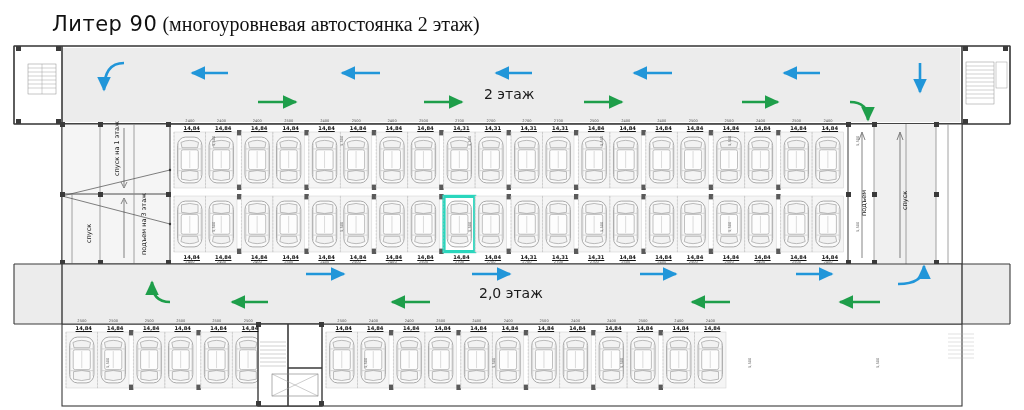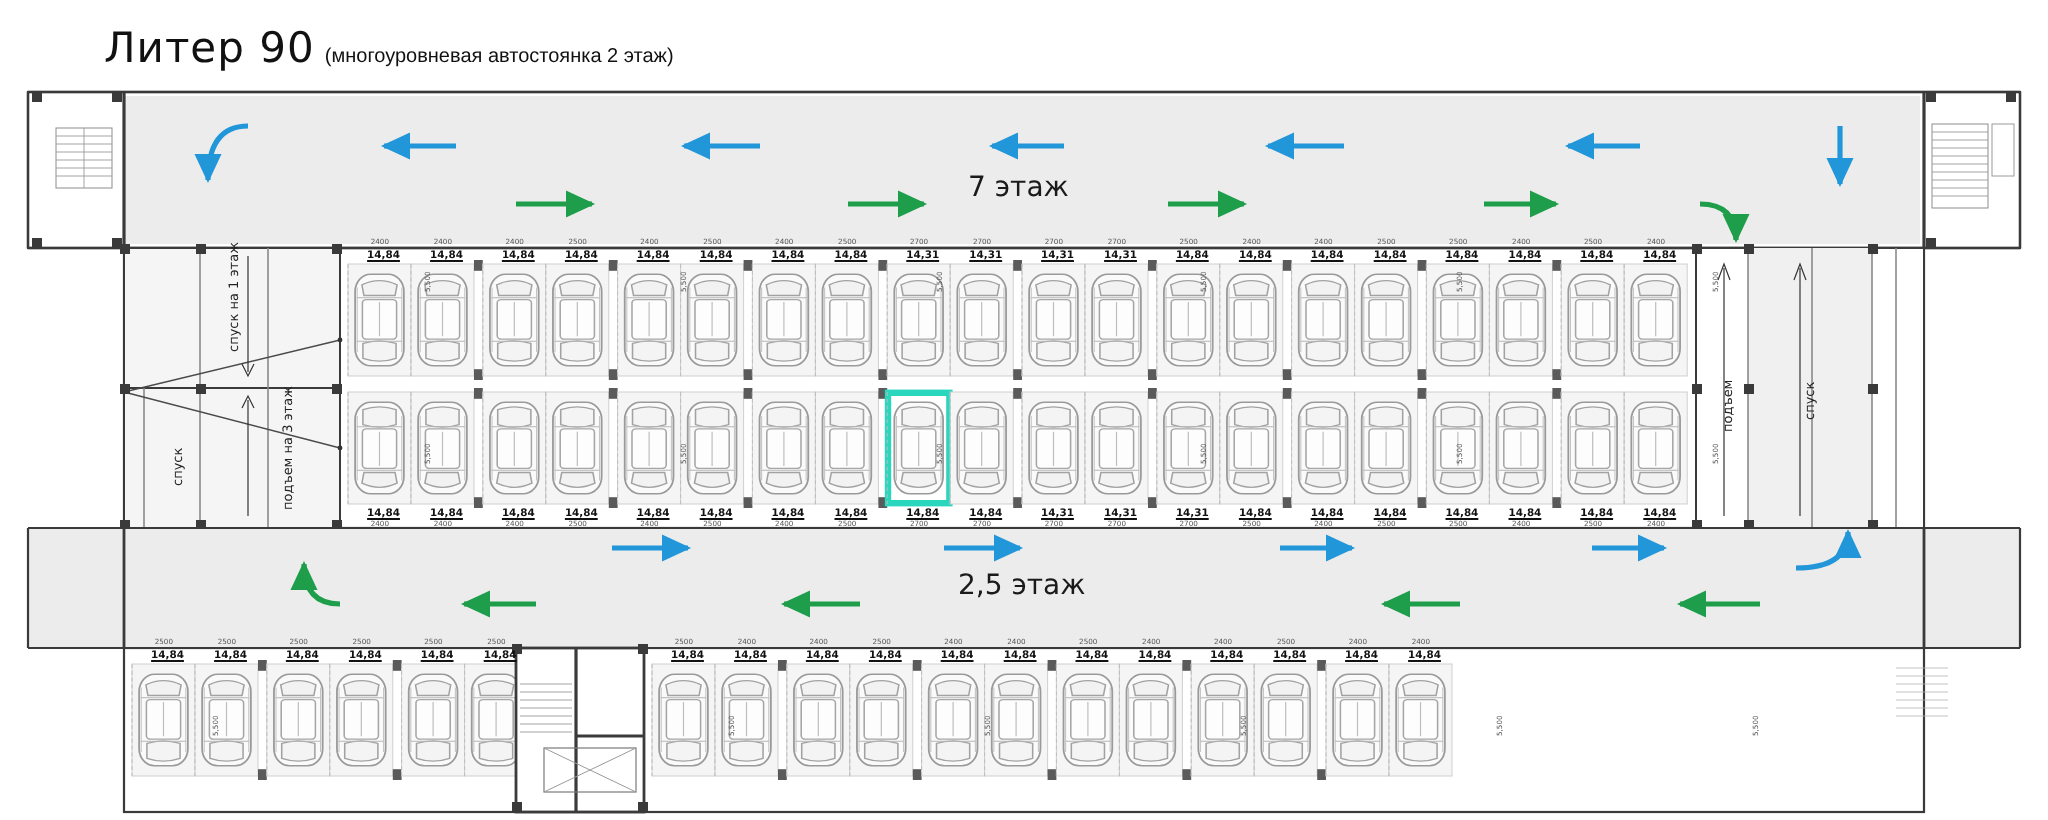--- a/index.html
+++ b/index.html
@@ -29,23 +29,23 @@
     white-space: nowrap;
     z-index: 40;
   }
   .title-main {
     font-size: 21px;
     letter-spacing: 0.5px;
     color: #111;
     font-family: "DejaVu Sans", sans-serif;
   }
   .title-sub {
-    font-size: 10px;
+    font-size: 20px;
     color: #111;
-    font-family: Liberation Sans, sans-serif;
+    font-family: Liberation Serif, serif;
   }
 
   .floor-label {
     position: absolute;
     font-size: 14px;
     color: #1a1a1a;
     white-space: nowrap;
     z-index: 35;
     font-family: "DejaVu Sans", sans-serif;
   }
@@ -651,22 +651,22 @@
         <line x1="948" y1="338" x2="974" y2="338"></line>
       <line x1="948" y1="342" x2="974" y2="342"></line>
         <line x1="948" y1="346" x2="974" y2="346"></line>
       <line x1="948" y1="350" x2="974" y2="350"></line>
         <line x1="948" y1="354" x2="974" y2="354"></line>
       <line x1="948" y1="358" x2="974" y2="358"></line>
     </g>
   </g>
 </svg>
 
-<div class="floor-label" style="left:484px; top:86px;">7 этаж</div>
-<div class="floor-label" style="left:479px; top:285px;">2,5 этаж</div>
+<div class="floor-label" style="left:484px; top:86px;">2 этаж</div>
+<div class="floor-label" style="left:479px; top:285px;">2,0 этаж</div>
 
 <div class="vlabel" style="left:113px; top:176px; transform:rotate(-90deg);">спуск на 1 этаж</div>
 <div class="vlabel" style="left:85px; top:243px; transform:rotate(-90deg);">спуск</div>
 <div class="vlabel" style="left:140px; top:255px; transform:rotate(-90deg);">подъем на 3 этаж</div>
 <div class="vlabel" style="left:860px; top:216px; transform:rotate(-90deg);">подъем</div>
 <div class="vlabel" style="left:901px; top:210px; transform:rotate(-90deg);">спуск</div>
 
 <div id="labels" style="position:absolute;left:0;top:0;width:1024px;height:410px;pointer-events:none;z-index:25;">
     <div class="area-label" style="left: 183.55px; top: 124.5px;">14,84</div>
     <div class="dim-label" style="left: 185.35px; top: 118.5px;">2400</div>

